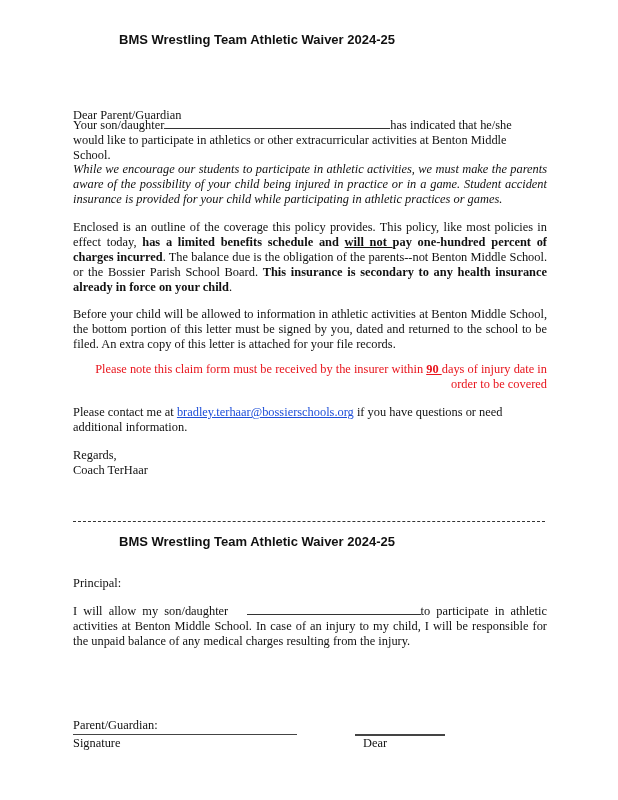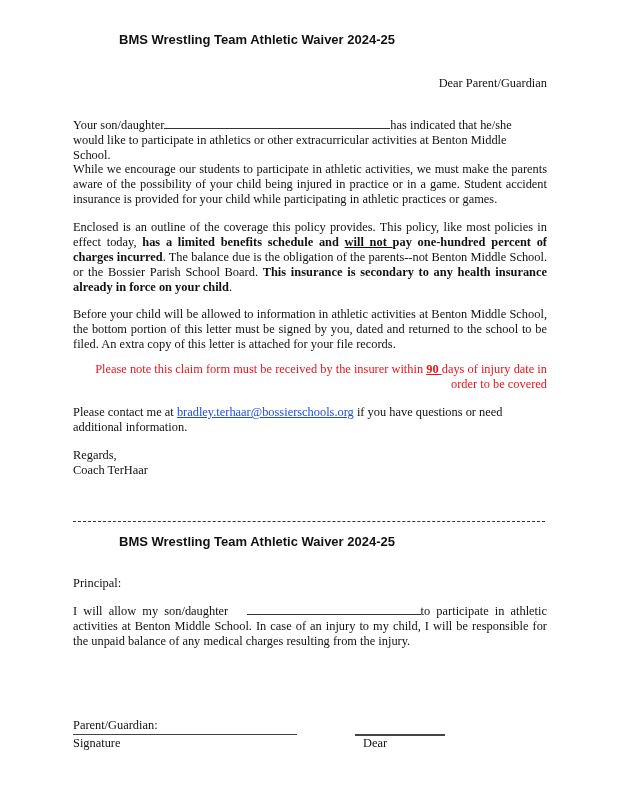--- a/index.html
+++ b/index.html
@@ -15,28 +15,28 @@
     b { font-weight:bold; }
     .u { text-decoration:underline; }
     .dashes { position:absolute; left:73px; width:472px; top:521px; border-top:1px dashed #333; }
     .line { position:absolute; border-top:1px solid #444; }
   </style>
 </head>
 <body>
 
 <div class="title" style="top:32px;">BMS Wrestling Team Athletic Waiver 2024-25</div>
 
-<div class="p" style="top:76px;text-align:right;">Dear Parent/Guardian</div>
+<div class="p" style="top:108px;">Dear Parent/Guardian</div>
 
 <div class="p" style="top:118px;">
   <span>Your son/daughter</span><span class="blank" style="width:226px;"></span><span>has indicated that he/she</span><br>
   <span>would  like to participate in athletics or other extracurricular activities at Benton Middle School.</span>
 </div>
 
-<div class="p just" style="top:162px;">While we encourage our students to participate in athletic activities, we must make the parents aware of  the possibility of your child being injured in practice or in a game. Student accident insurance is provided  for your child while participating in athletic practices or games.</div>
+<div class="p just" style="top:162px;font-style:italic;">While we encourage our students to participate in athletic activities, we must make the parents aware of  the possibility of your child being injured in practice or in a game. Student accident insurance is provided  for your child while participating in athletic practices or games.</div>
 
 <div class="p just" style="top:220px;">
   <span>Enclosed is an outline of the coverage this policy provides. This policy, like most policies in effect  today, </span><b>has a limited benefits schedule and </b><b class="u">will not </b><b>pay one-hundred percent of charges incurred</b><span>.  The balance due is the obligation of the parents--not Benton Middle School. or the Bossier  Parish School Board. </span><b>This insurance is secondary to any health insurance already in force on your  child</b><span>.</span>
 </div>
 
 <div class="p just" style="top:307px;">Before your child will be allowed to information in athletic activities at Benton Middle School, the bottom portion of this letter must be signed by you, dated and returned to the school to be filed. An  extra copy of this letter is attached for your file records.</div>
 
 <div class="p red" style="top:362px;text-align:right;">
   <span>Please note this claim form must be received by the insurer within </span><b class="u">90 </b><span>days of injury date in order to be  covered</span>
 </div>

